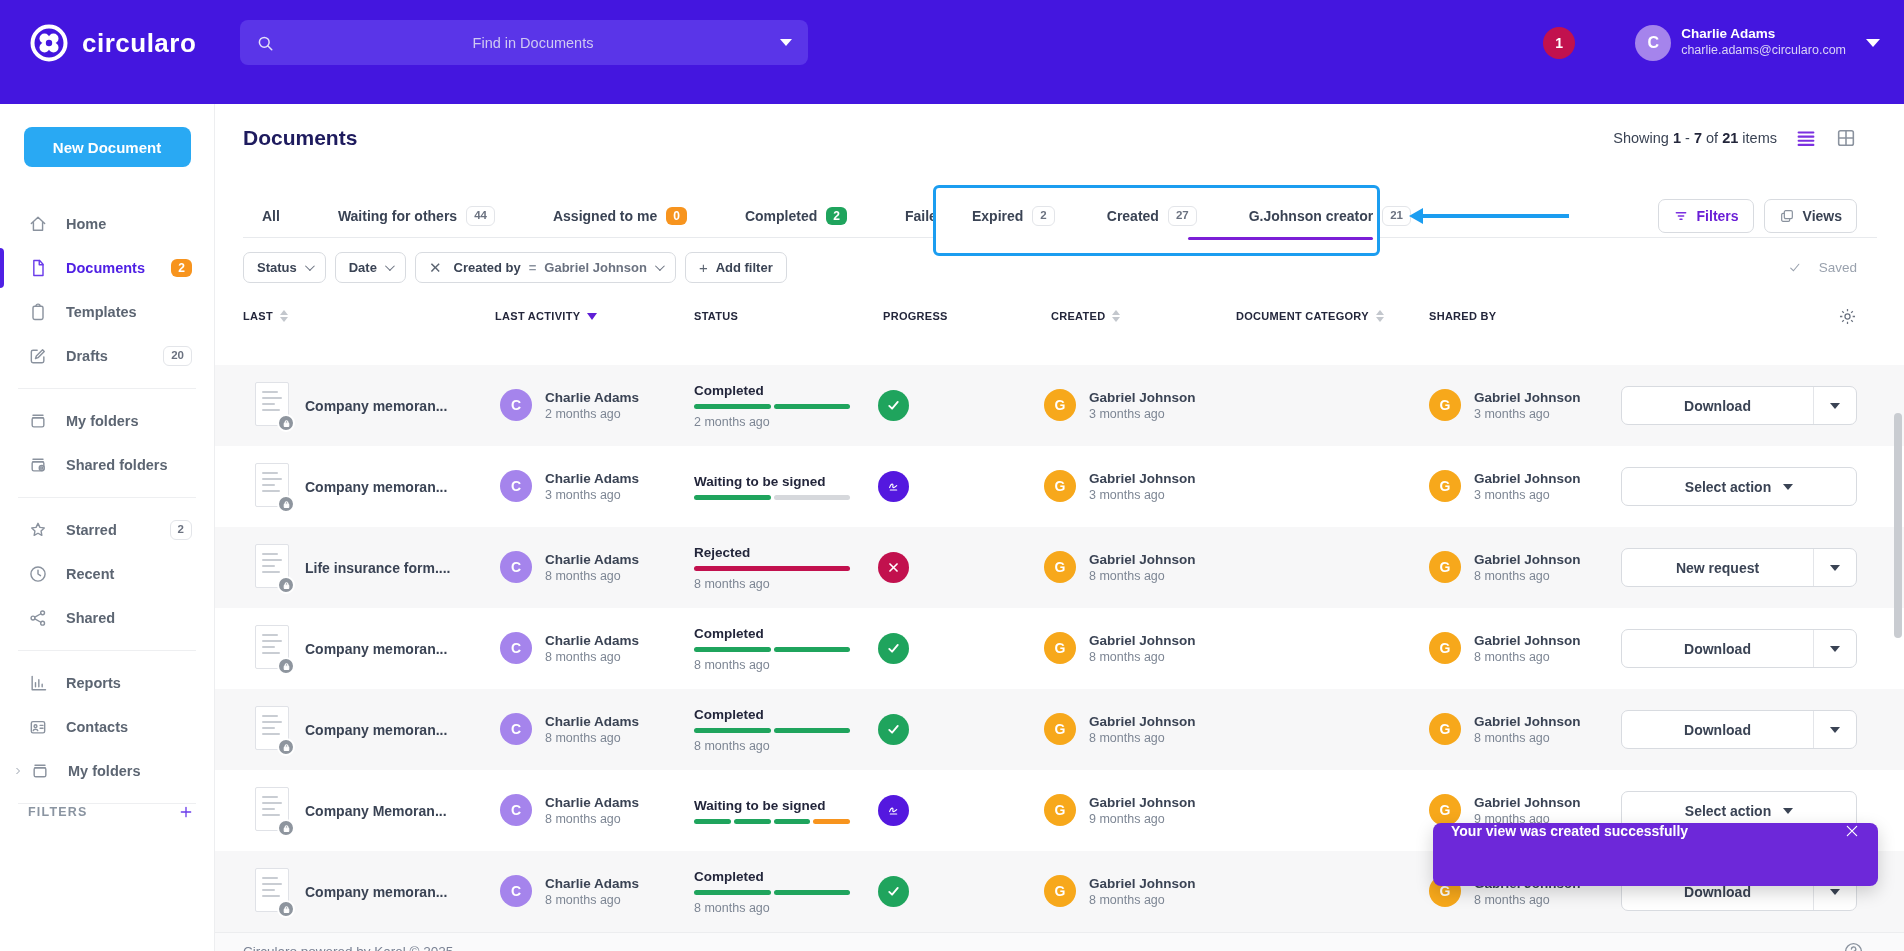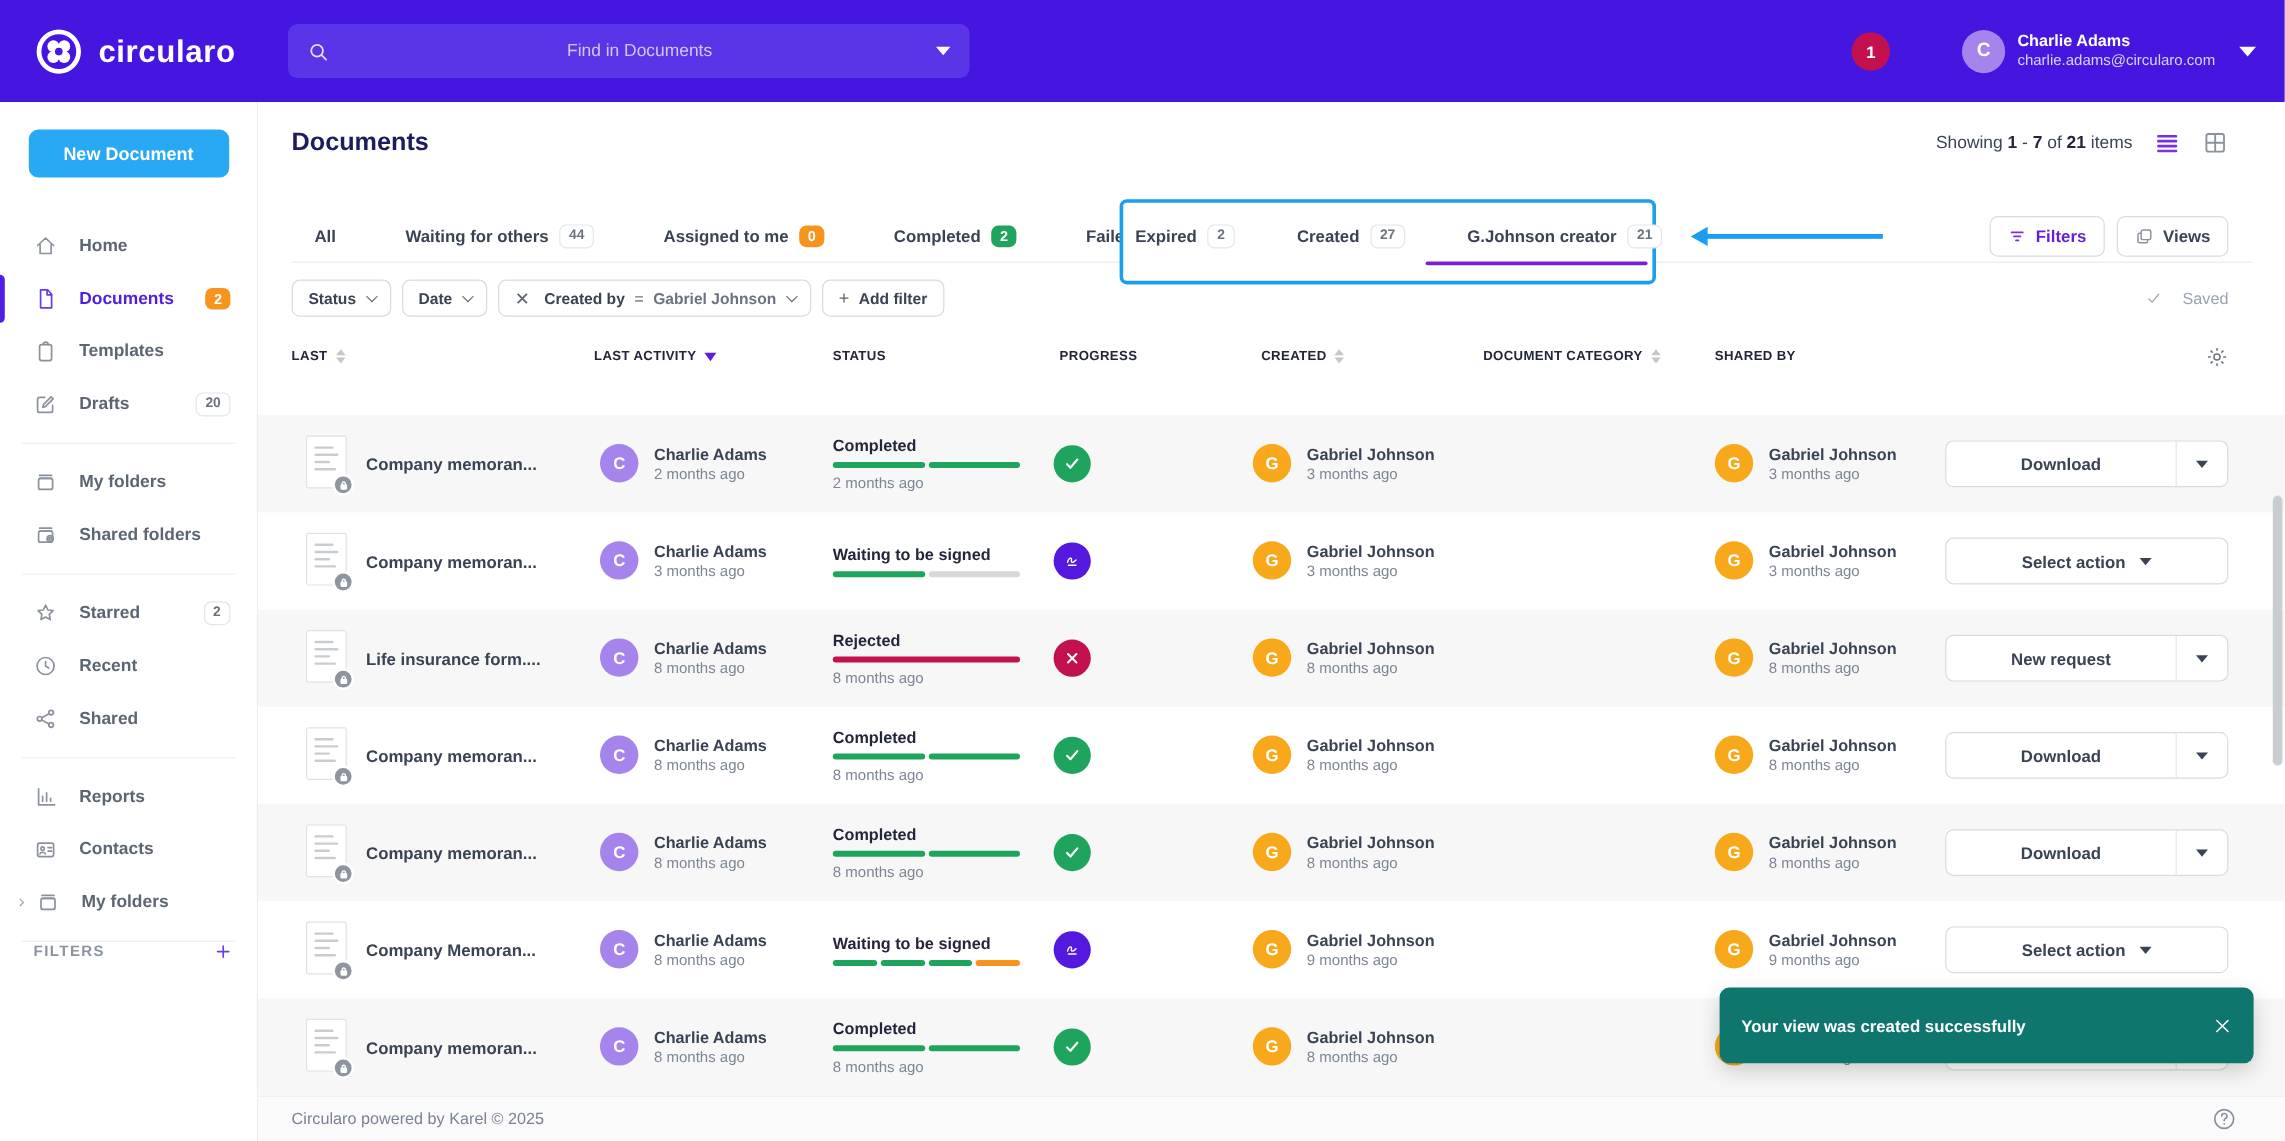--- a/index.html
+++ b/index.html
@@ -1,21 +1,21 @@
 <!DOCTYPE html>
 <html><head>
 <meta charset="utf-8">
 <style>
   * { margin:0; padding:0; box-sizing:border-box; }
   html,body { width:1904px; height:951px; overflow:hidden; }
   body { font-family:"Liberation Sans", sans-serif; background:#fff; color:#2B3140; }
   svg { display:block; }
 
   
-  .topbar { position:relative; height:85px; background:#4416DF; }
+  .topbar { position:relative; height:104px; background:#4416DF; }
   .brand { position:absolute; left:28px; top:22px; display:flex; align-items:center; gap:12px; }
   .brand-name { color:#fff; font-size:26px; font-weight:700; letter-spacing:.5px; }
   .search { position:absolute; left:240px; top:20px; width:568px; height:45px; background:#5A35E8; border-radius:8px; display:flex; align-items:center; padding:0 16px; }
   .search input { flex:1; background:transparent; border:none; outline:none; color:#fff; font-size:14.5px; margin-left:12px; font-family:"Liberation Sans", sans-serif;text-align:center; }
   .search input::placeholder { color:#CFC9F2; }
   .search-caret { width:0; height:0; border-left:6px solid transparent; border-right:6px solid transparent; border-top:7px solid #fff; }
   .top-right { position:absolute; right:24px; top:0; height:85px; display:flex; align-items:center; }
   .notif { width:32px; height:32px; border-radius:50%; background:#C2114E; color:#fff; font-size:14px; font-weight:700; display:flex; align-items:center; justify-content:center; margin-right:60px; cursor:pointer; }
   .user-chip { display:flex; align-items:center; gap:10px; cursor:pointer; }
   .avatar { border-radius:50%; color:#fff; font-weight:700; display:flex; align-items:center; justify-content:center; flex:none; }
@@ -58,21 +58,21 @@
   .showing { font-size:14.5px; color:#3A4354; }
   .showing b { color:#23263B; }
   .view-ic { width:22px; height:22px; cursor:pointer; }
   .view-ic.list { color:#7B2FE0; } .view-ic.grid { color:#8A929E; }
 
   .tabstrip { position:absolute; top:81px; left:28px; right:27px; height:71px; }
   .tabstrip-line { position:absolute; left:0; right:0; top:52px; border-bottom:1px solid #E8EAED; }
   .tabs-outer { position:absolute; left:19px; top:21px; display:flex; gap:58px; }
   .tab { display:flex; align-items:center; gap:9px; font-size:14px; font-weight:700; color:#3A4354; cursor:pointer; white-space:nowrap; }
   .hl-box { position:absolute; left:690px; top:0; width:447px; height:71px; border:3px solid #1B9DF0; border-radius:6px; background:#fff; }
-  .tabs-boxed { position:absolute; left:10px; top:18px; display:flex; gap:52px; }
+  .tabs-boxed { position:absolute; left:36px; top:18px; display:flex; gap:52px; }
   .hl-underline { position:absolute; left:252px; top:49px; width:185px; height:3px; background:#7B1FD6; border-radius:2px; }
   .hl-arrow { position:absolute; left:1166px; top:23px; width:160px; height:16px; }
   .hl-arrow .shaft { position:absolute; left:12px; top:6px; right:0; height:4px; background:#1B9DF0; }
   .hl-arrow .head { position:absolute; left:0; top:0; width:0; height:0; border-top:8px solid transparent; border-bottom:8px solid transparent; border-right:14px solid #1B9DF0; }
   .fv-btns { position:absolute; top:95px; right:47px; display:flex; gap:10px; }
   .fv-btn { display:flex; align-items:center; gap:8px; height:34px; padding:0 14px; border:1px solid #D8DBE0; border-radius:7px; background:#fff; font-size:14px; font-weight:700; cursor:pointer; font-family:"Liberation Sans", sans-serif; }
   .fv-btn.filters { color:#6A1FD6; } .fv-btn.filters svg { width:16px; height:16px; color:#7B2FE0; }
   .fv-btn.views { color:#3A4354; } .fv-btn.views svg { width:16px; height:16px; color:#8A929E; }
 
   .filterbar { position:absolute; top:148px; left:28px; right:47px; display:flex; align-items:center; gap:9px; }
@@ -122,21 +122,21 @@
   .act-caret { width:0;height:0;border-left:5.5px solid transparent;border-right:5.5px solid transparent;border-top:6.5px solid #3A4354; }
   .c-action.nosplit { justify-content:center; gap:12px; }
   .c-action.nosplit .act-label { flex:none; }
 
   
   .pagefoot { position:absolute; left:0; right:0; bottom:0; height:38px; background:#FAFAFB; border-top:1px solid #ECEDEF; display:flex; align-items:center; padding:0 40px 0 28px; }
   .foot-txt { color:#7A8294; font-size:13.5px; }
   .foot-help { margin-left:auto; width:21px; height:21px; color:#8A929E; cursor:pointer; }
 
   
-  .toast { position:fixed; right:26px; bottom:65px; width:445px; height:63px; background:#0f766e; border-radius:8px; display:flex; align-items:center; padding:0 18px; box-shadow:0 6px 18px rgba(0,0,0,.18); }
+  .toast { position:fixed; right:26px; bottom:65px; width:445px; height:63px; background:#6d28d9; border-radius:8px; display:flex; padding:0 18px; box-shadow:0 6px 18px rgba(0,0,0,.18); }
   .toast-msg { color:#fff; font-size:14px; font-weight:600; }
   .toast-x { margin-left:auto; width:16px; height:16px; color:#fff; cursor:pointer; }
 
   .vscroll { position:fixed; right:2px; top:413px; width:8px; height:225px; background:#C9CCD1; border-radius:4px; }
 </style>
 </head>
 <body>
 
 <header class="topbar">
   <div class="brand">

